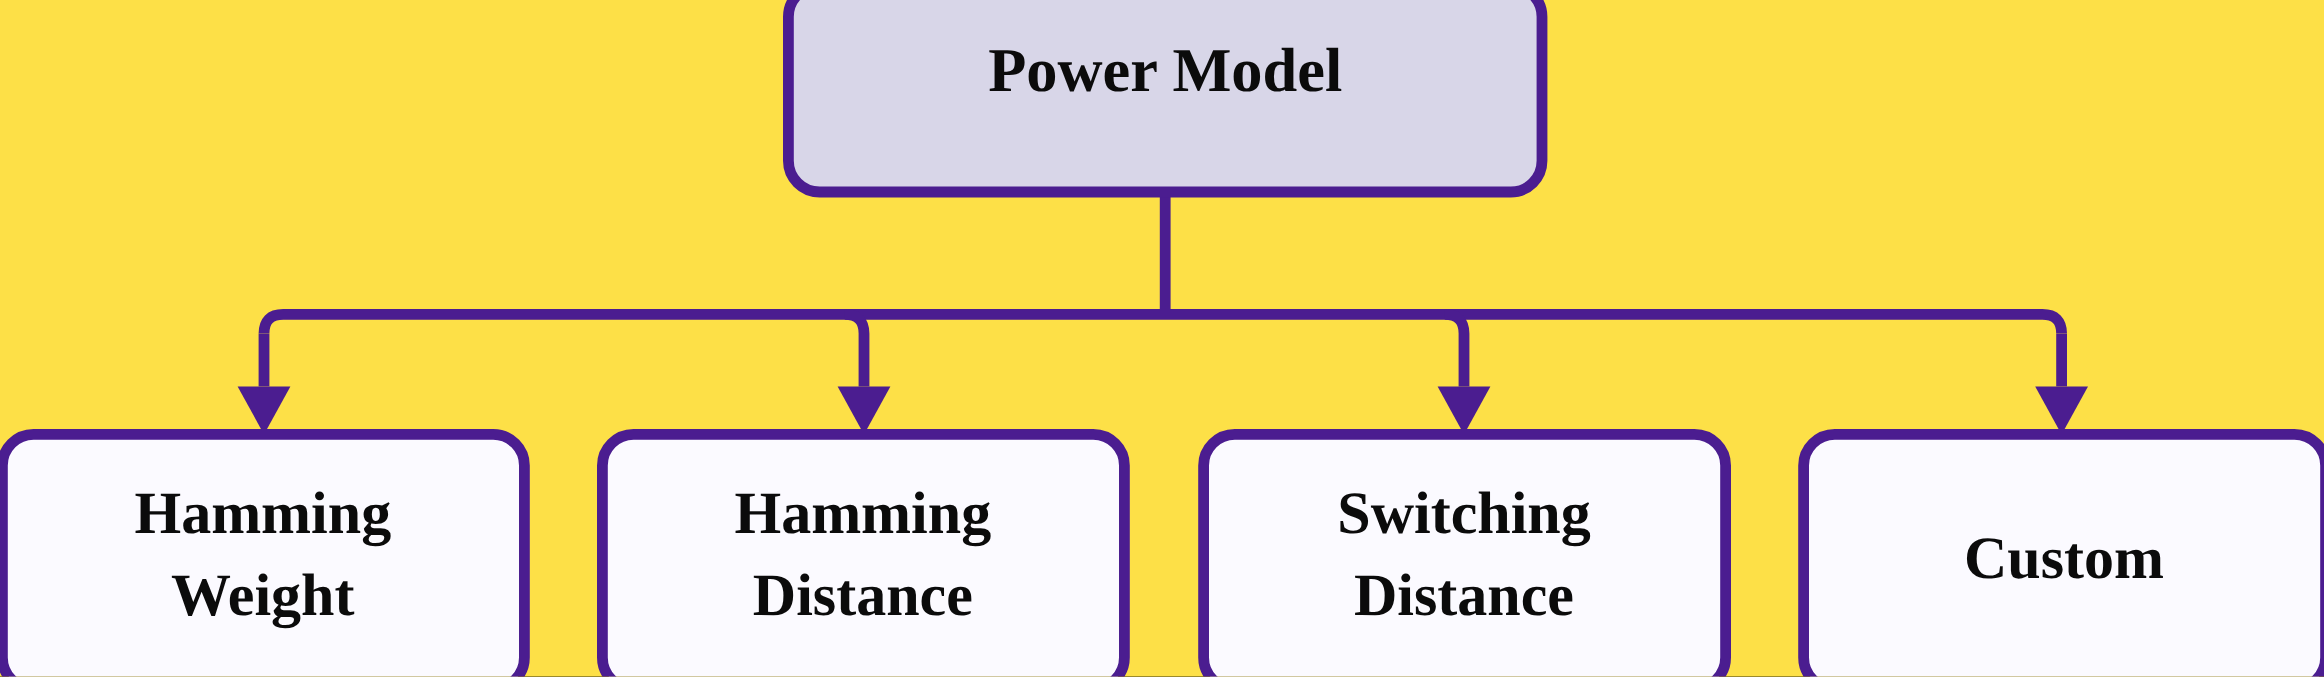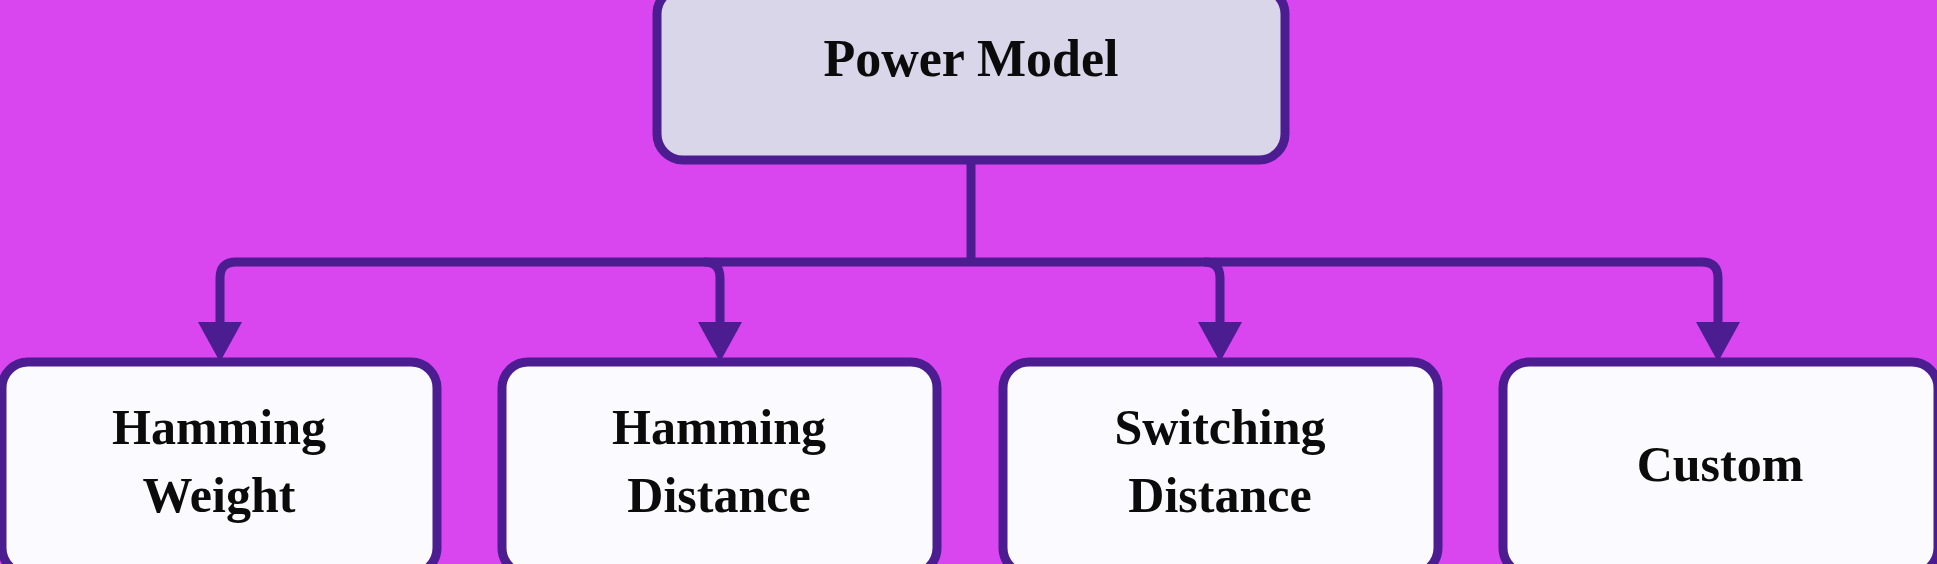--- a/index.html
+++ b/index.html
@@ -11,21 +11,21 @@
   body {
     width: 1937px;
     height: 564px;
     overflow: hidden;
     font-family: "Liberation Serif", "DejaVu Serif", serif;
   }
   #diagram-root {
     position: relative;
     width: 1937px;
     height: 564px;
-    background: #d946ef;
+    background: #fde047;
   }
   #diagram-svg {
     position: absolute;
     top: 0;
     left: 0;
     width: 1937px;
     height: 564px;
     display: block;
   }
   .node-label {

